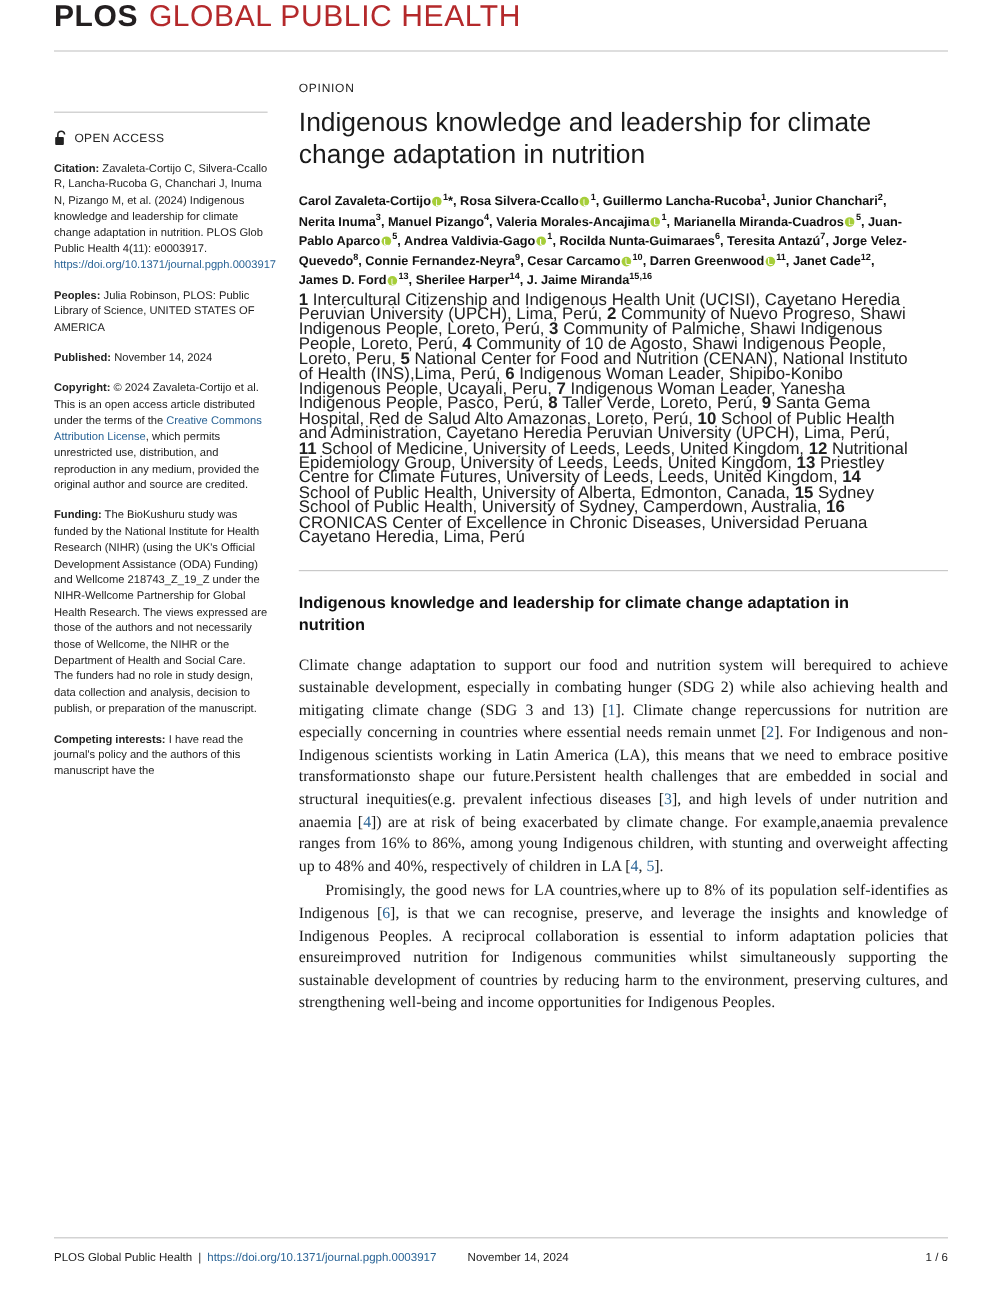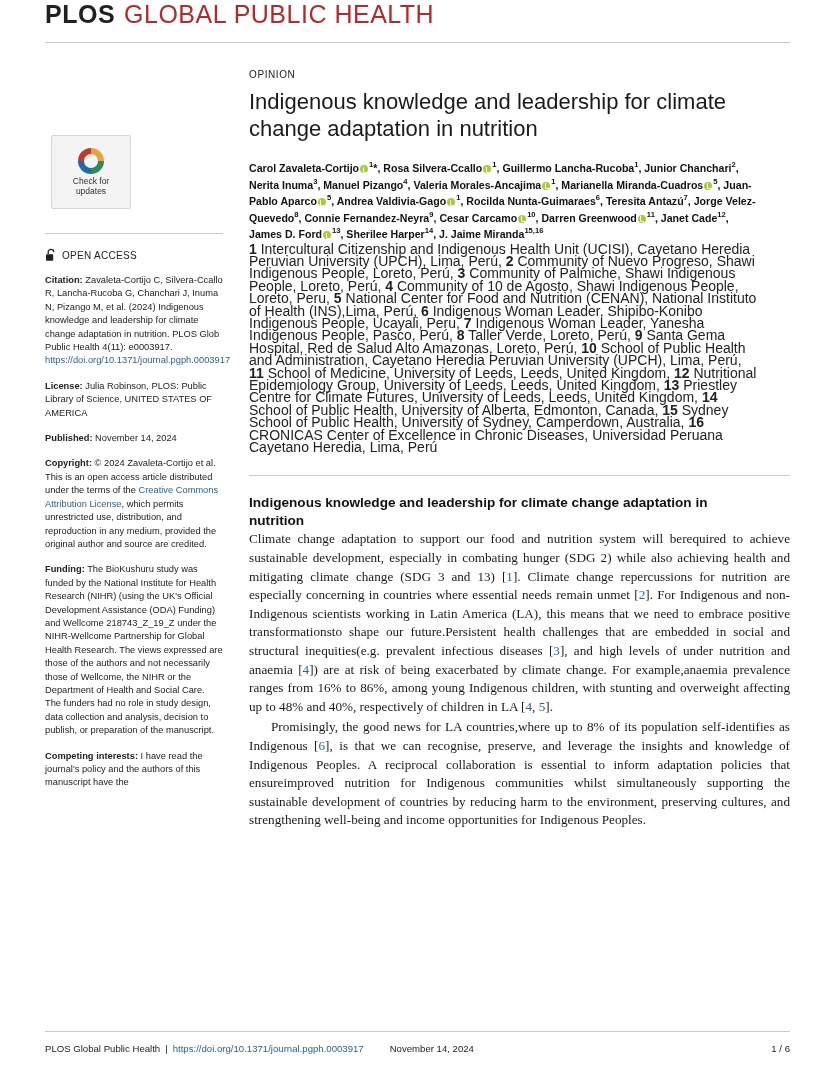--- a/index.html
+++ b/index.html
@@ -198,21 +198,21 @@
   
   .sec-title {
     margin-top: 18px;
     font-size: 13.6px;
     line-height: 18px;
     font-weight: bold;
     color: #111;
     max-width: 490px;
   }
   .body-text {
-    margin-top: 0;
+    margin-top: 15px;
     font-family: "Liberation Serif", serif;
     font-size: 13.2px;
     line-height: 18.6px;
     color: #1a1a1a;
     text-align: justify;
   }
   .body-text p { margin: 0; }
   .body-text p + p { text-indent: 22px; margin-top: 2px; }
   .body-text a { color: #2a6496; text-decoration: none; }
 
@@ -247,46 +247,39 @@
   <div class="masthead">
     <span class="mast-plos">PLOS</span>
     <span class="mast-gph">GLOBAL PUBLIC HEALTH</span>
   </div>
   <div class="mast-rule"></div>
 
   <div class="content">
 
     <div class="leftcol">
 
-      <div class="cfu">
-        <div class="cfu-mark"></div>
-        <div class="cfu-text">
-          <span>Check for</span><br>
-          <span>updates</span>
-        </div>
-      </div>
 
       <div class="left-rule"></div>
 
       <div class="oa">
         <span>
           <svg class="lock-icon" width="12" height="14" viewBox="0 0 12 14">
             <path d="M3.2 6.2V4.1a2.8 2.8 0 0 1 5.6 0" fill="none" stroke="#222" stroke-width="1.3"></path>
             <rect x="1" y="6.2" width="7.2" height="6.6" rx="0.8" fill="#222"></rect>
           </svg>
         </span>
         <span class="oa-label">OPEN ACCESS</span>
       </div>
 
       <div class="meta">
         <b>Citation:</b><span> Zavaleta-Cortijo C, Silvera-Ccallo R, Lancha-Rucoba G, Chanchari J, Inuma N, Pizango M, et al. (2024) Indigenous knowledge and leadership for climate change adaptation in nutrition. PLOS Glob Public Health 4(11): e0003917. </span><a class="linkblue" href="#">https://doi.org/10.1371/journal.pgph.0003917</a>
       </div>
 
       <div class="meta">
-        <b>License:</b><span> Julia Robinson, PLOS: Public Library of Science, UNITED STATES OF AMERICA</span>
+        <b>Peoples:</b><span> Julia Robinson, PLOS: Public Library of Science, UNITED STATES OF AMERICA</span>
       </div>
 
       <div class="meta">
         <b>Published:</b><span> November 14, 2024</span>
       </div>
 
       <div class="meta">
         <b>Copyright:</b><span> © 2024 Zavaleta-Cortijo et al. This is an open access article distributed under the terms of the </span><a class="linkblue" href="#">Creative Commons Attribution License</a><span>, which permits unrestricted use, distribution, and reproduction in any medium, provided the original author and source are credited.</span>
       </div>
 

